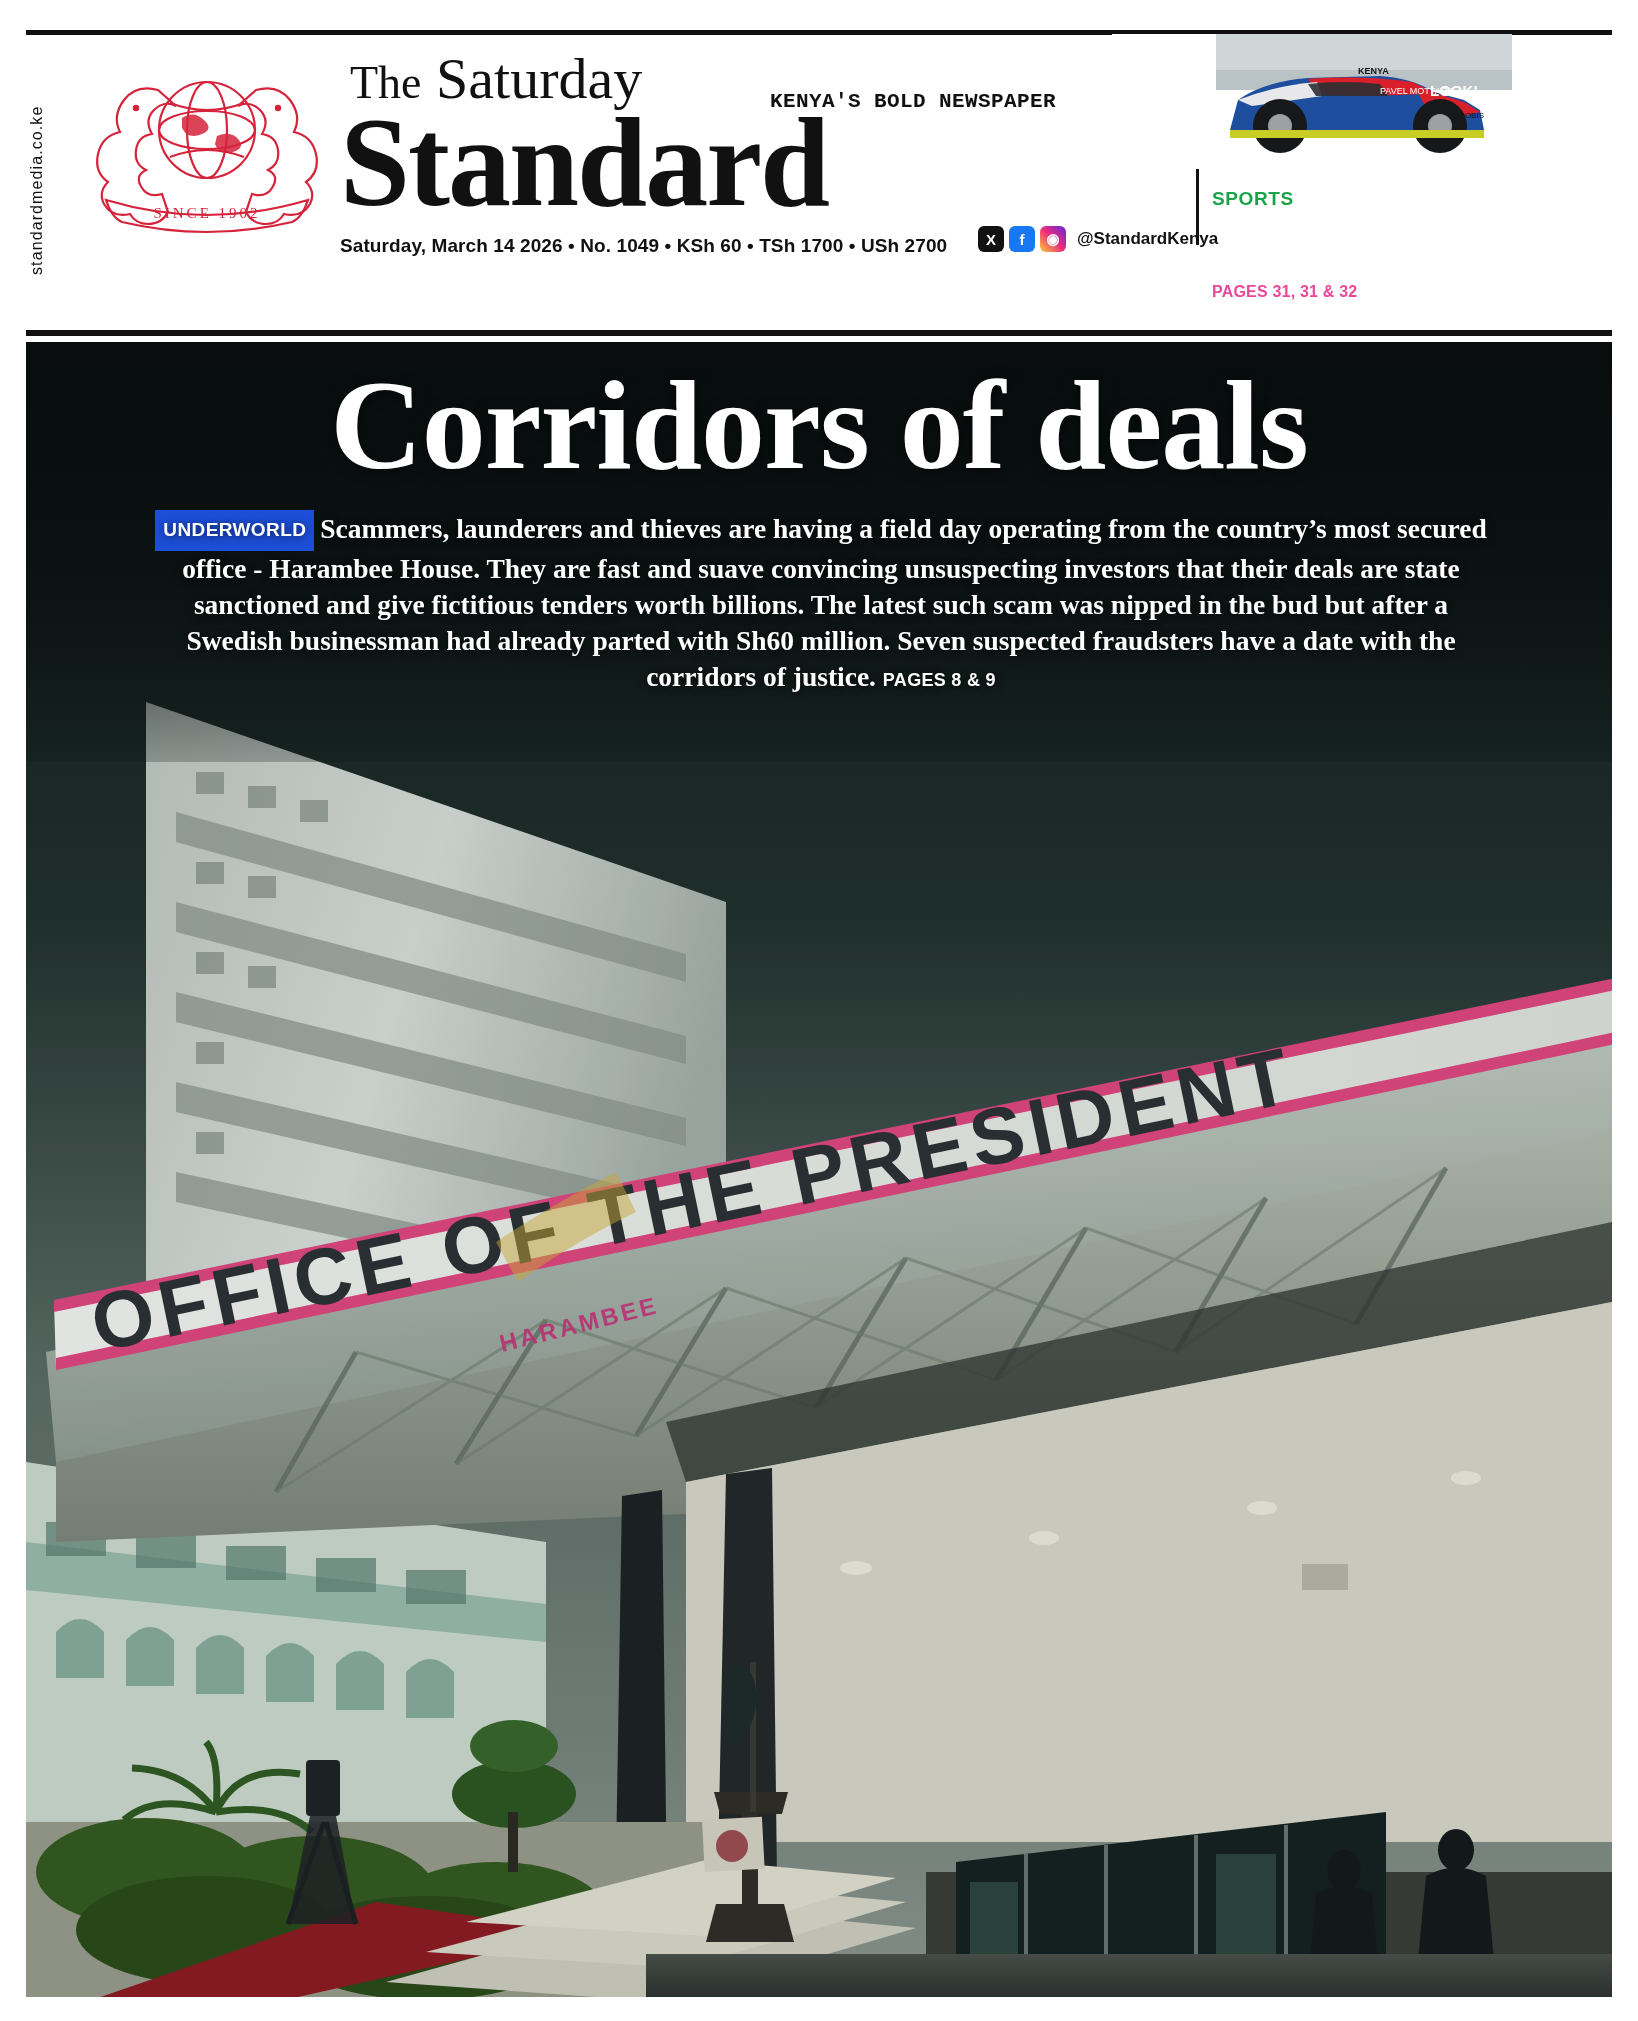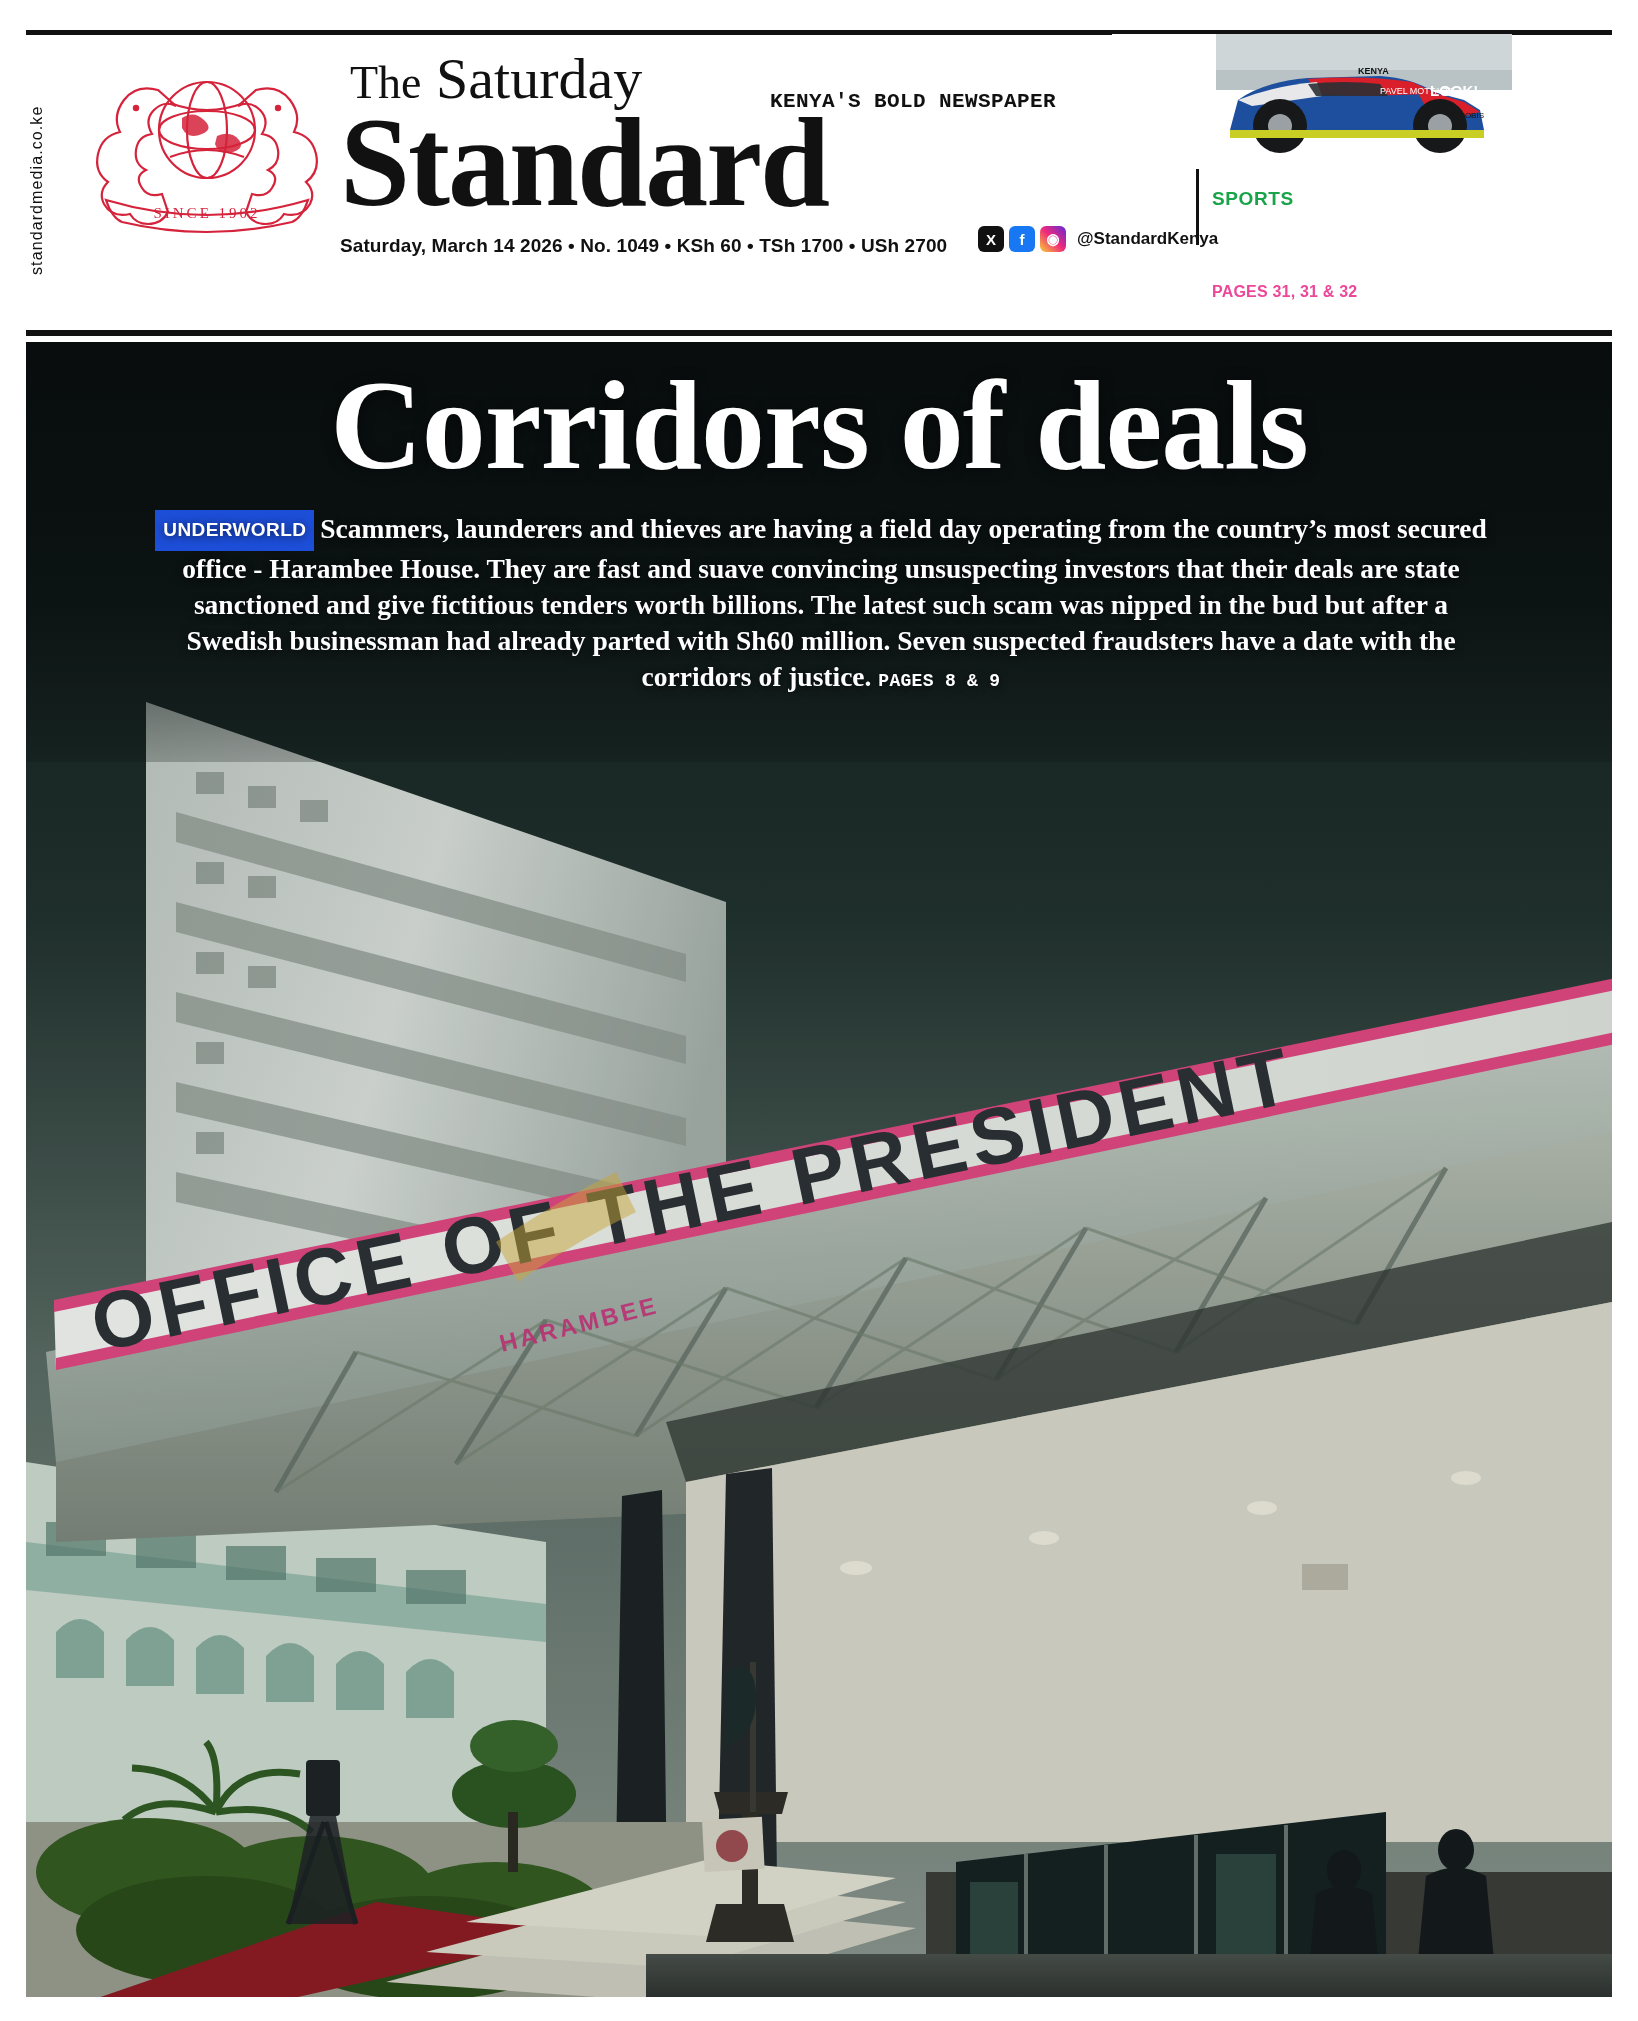--- a/index.html
+++ b/index.html
@@ -147,21 +147,21 @@
   }
   .tag {
     display:inline-block;
     background:#1d4ed8; color:#fff;
     font-family:"Liberation Sans", sans-serif;
     font-weight:bold; font-size:19px; letter-spacing:0.4px;
     padding:2px 8px 3px; margin-right:6px;
     vertical-align:2px;
   }
   .sf-pages {
-    font-family:Liberation Mono, monospace;
+    font-family:Liberation Sans, sans-serif;
     font-size:18px; font-weight:bold; letter-spacing:0.3px;
   }
 </style>
 </head>
 <body>
 
 <div class="top-rule"></div>
 
 <div class="vertical-url-wrap">
   <div class="vurl">standardmedia.co.ke</div>

